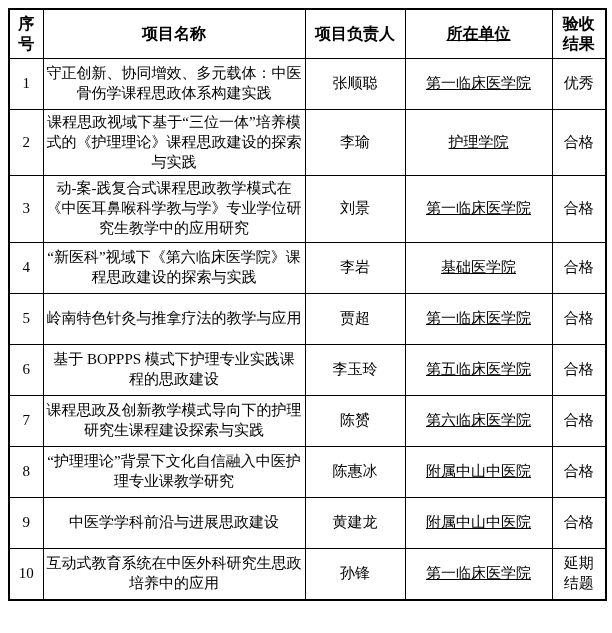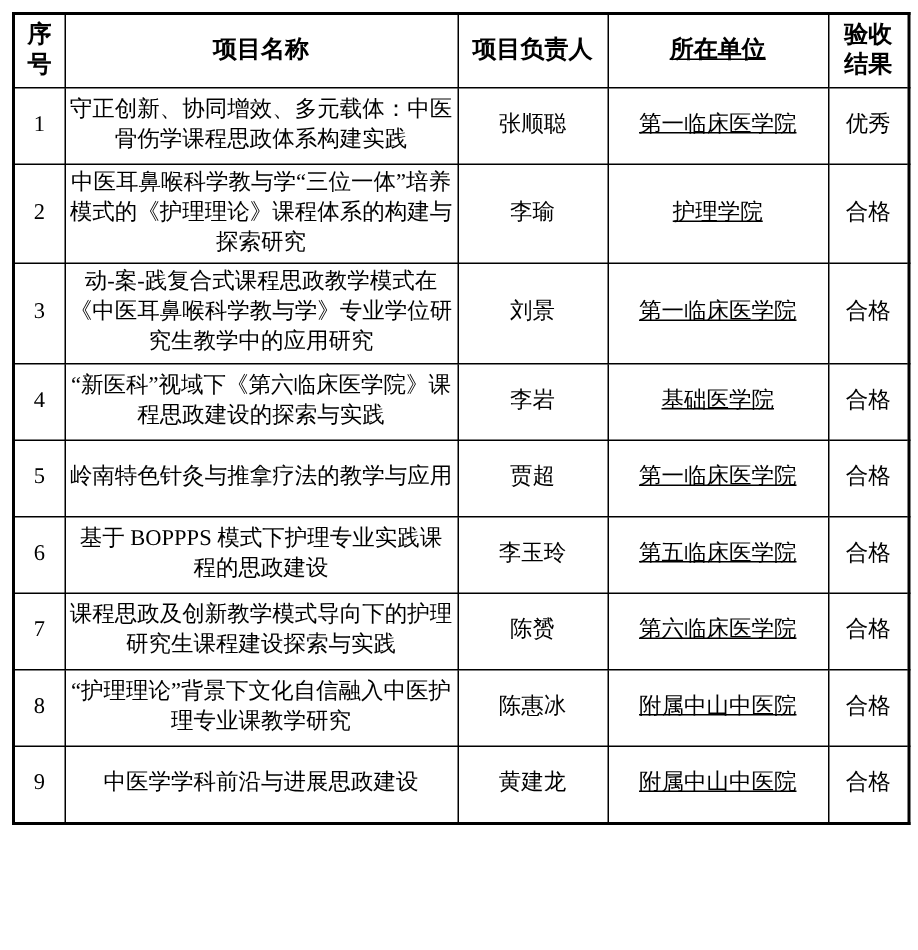--- a/index.html
+++ b/index.html
@@ -75,21 +75,21 @@
     <tbody>
         <tr>
           <td class="col-no">1</td>
           <td class="col-name">守正创新、协同增效、多元载体：中医骨伤学课程思政体系构建实践</td>
           <td class="col-leader">张顺聪</td>
           <td class="col-unit">第一临床医学院</td>
           <td class="col-result">优秀</td>
         </tr>
         <tr>
           <td class="col-no">2</td>
-          <td class="col-name">中医耳鼻喉科学教与学“三位一体”培养模式的《护理理论》课程体系的构建与探索研究</td>
+          <td class="col-name">课程思政视域下基于“三位一体”培养模式的《护理理论》课程思政建设的探索与实践</td>
           <td class="col-leader">李瑜</td>
           <td class="col-unit">护理学院</td>
           <td class="col-result">合格</td>
         </tr>
         <tr>
           <td class="col-no">3</td>
           <td class="col-name">动-案-践复合式课程思政教学模式在《中医耳鼻喉科学教与学》专业学位研究生教学中的应用研究</td>
           <td class="col-leader">刘景</td>
           <td class="col-unit">第一临床医学院</td>
           <td class="col-result">合格</td>
@@ -129,15 +129,23 @@
           <td class="col-unit">附属中山中医院</td>
           <td class="col-result">合格</td>
         </tr>
         <tr>
           <td class="col-no">9</td>
           <td class="col-name">中医学学科前沿与进展思政建设</td>
           <td class="col-leader">黄建龙</td>
           <td class="col-unit">附属中山中医院</td>
           <td class="col-result">合格</td>
         </tr>
+        <tr>
+          <td class="col-no">10</td>
+          <td class="col-name">互动式教育系统在中医外科研究生思政培养中的应用</td>
+          <td class="col-leader">孙锋</td>
+          <td class="col-unit">第一临床医学院</td>
+          <td class="col-result">延期
+结题</td>
+        </tr>
       </tbody>
   </table>
 </div>
 
 </body></html>

